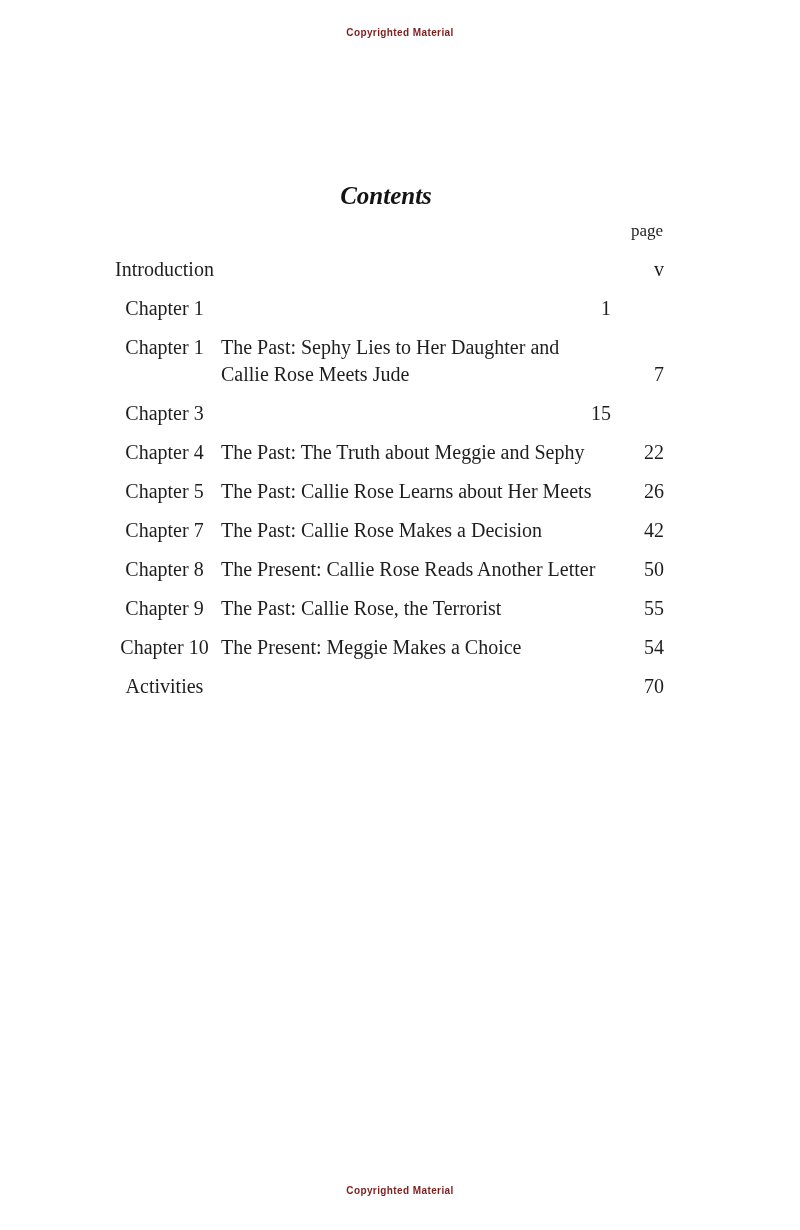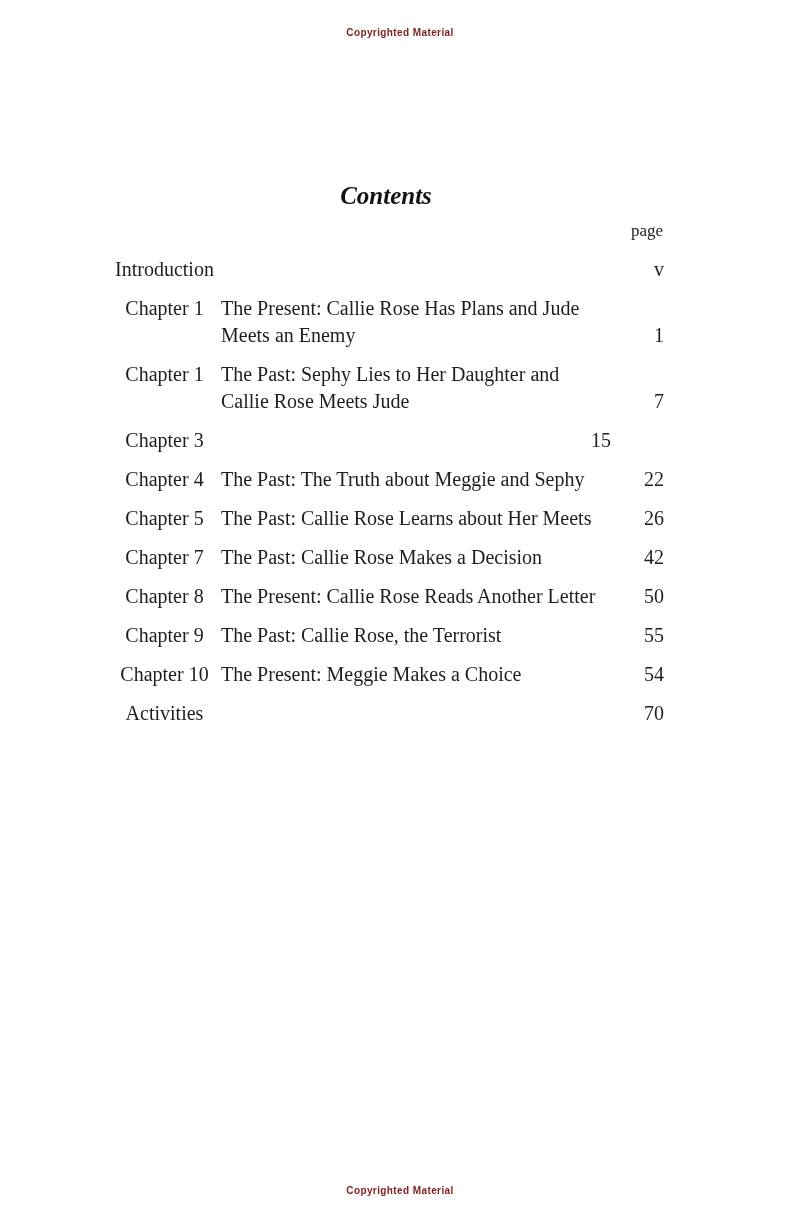--- a/index.html
+++ b/index.html
@@ -87,21 +87,20 @@
 
     <div class="toc-list">
   <div class="toc-row">
     <span class="label">Introduction</span>
     <span class="title"></span>
     <span class="pagenum">v</span>
   </div>
 
   <div class="toc-row">
     <span class="label">Chapter 1</span>
-    <span class="title">The Present: Callie Rose Has Plans and Jude Meets an Enemy</span>
     <span class="pagenum">1</span>
   </div>
 
   <div class="toc-row">
     <span class="label">Chapter 1</span>
     <span class="title">The Past: Sephy Lies to Her Daughter and Callie Rose Meets Jude</span>
     <span class="pagenum">7</span>
   </div>
 
   <div class="toc-row">

